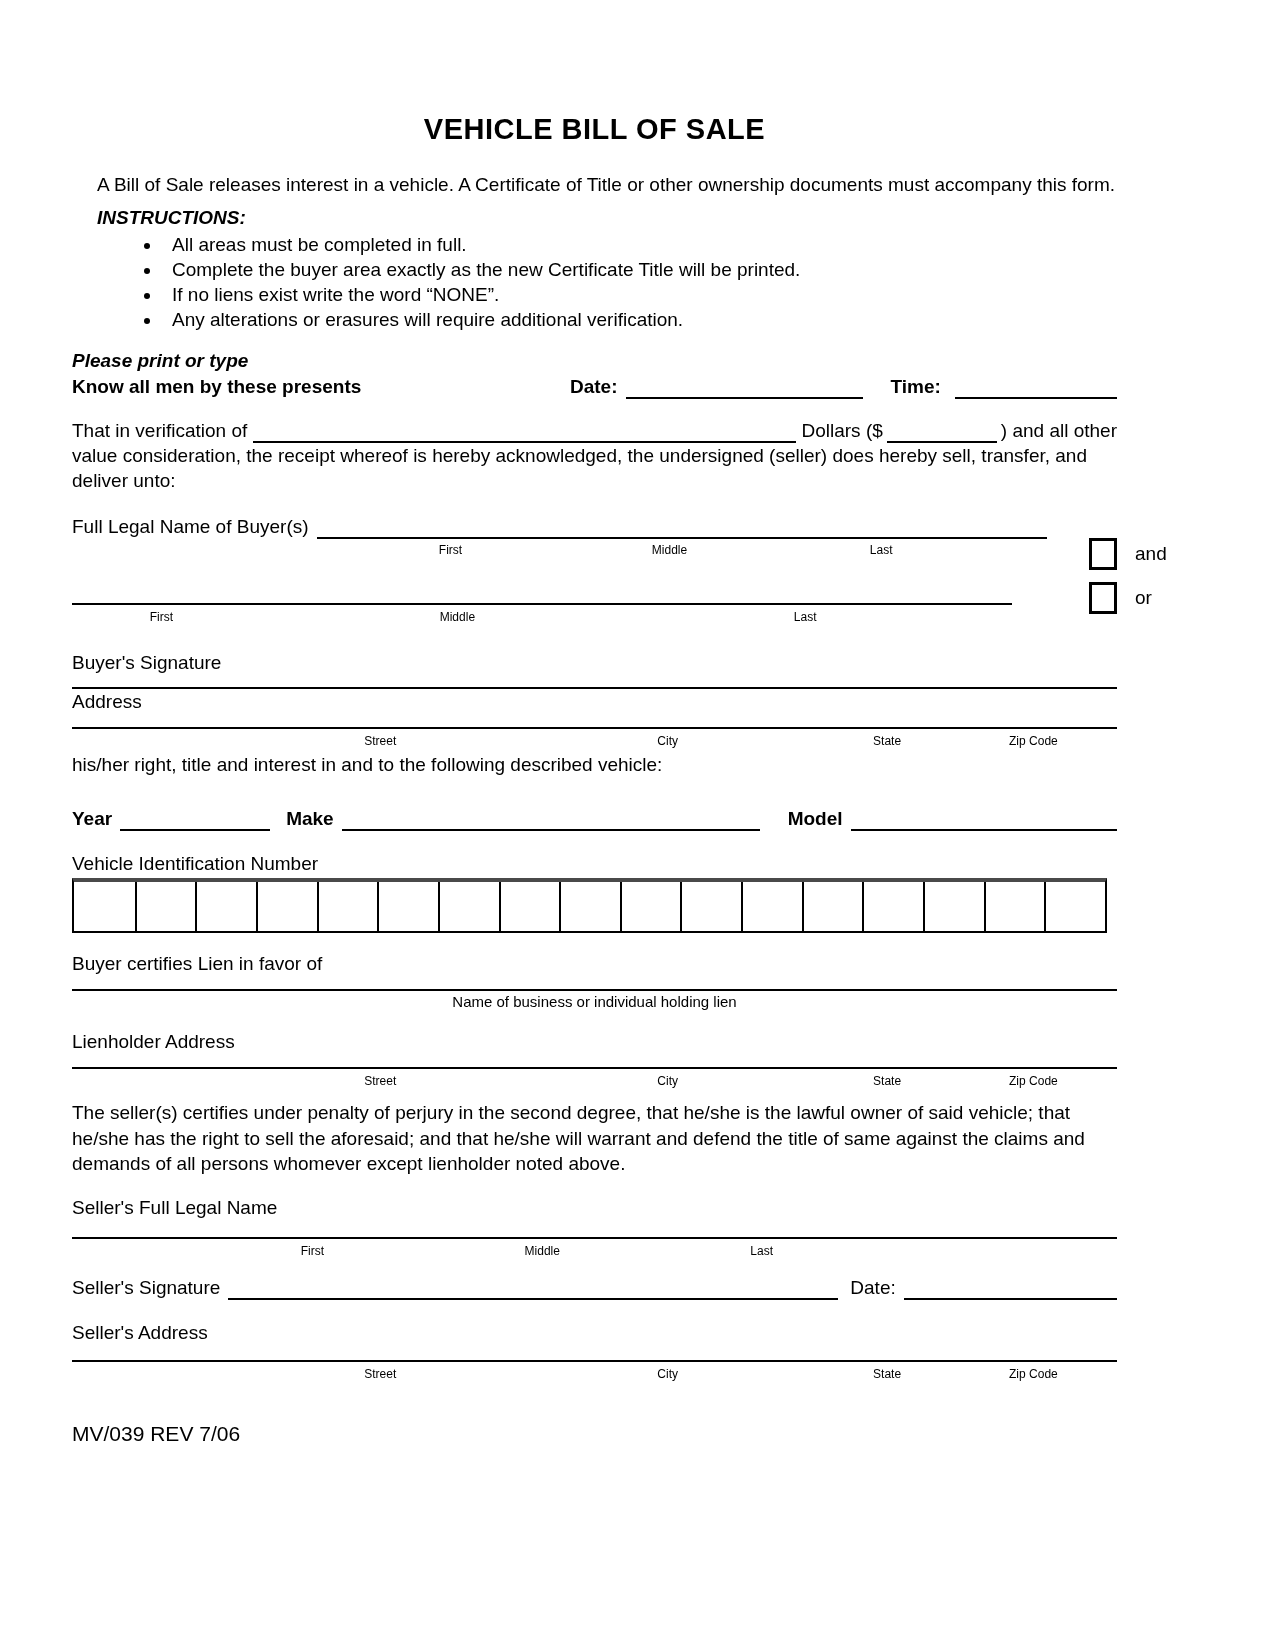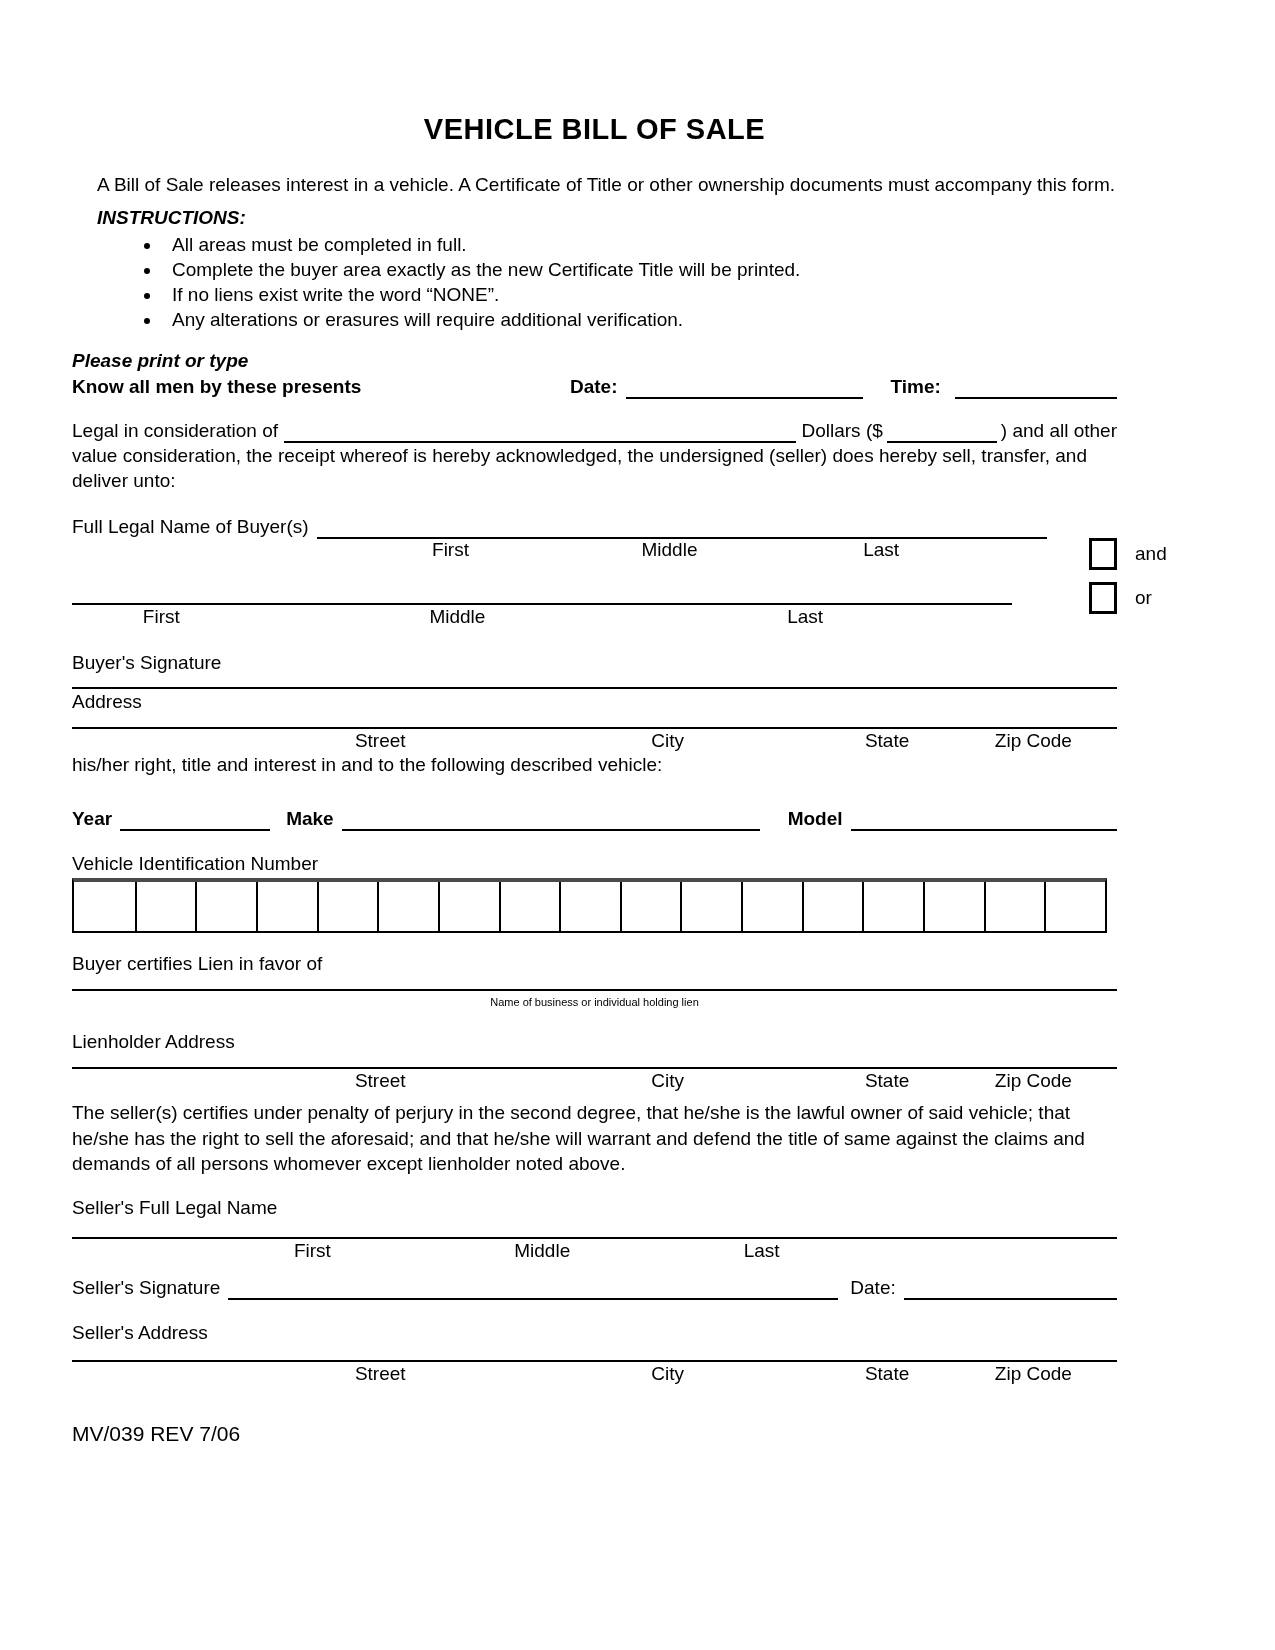--- a/index.html
+++ b/index.html
@@ -28,21 +28,21 @@
   .consider-row{margin-top:18px;}
   .consider-line{flex:1;margin:0 6px;}
   .amount-line{width:110px;margin:0 4px;}
   .buyer-row{margin-top:20px;position:relative;}
   .name-line1{width:730px;margin-left:8px;}
   .cb-group{position:absolute;left:1017px;top:25px;}
   .cb-row{display:flex;align-items:center;}
   .cb-row + .cb-row{margin-top:12px;}
   .cb{width:22px;height:26px;border:3px solid #000;background:#fff;}
   .cb-label{margin-left:18px;line-height:26px;}
-  .subs{position:relative;height:20px;font-size:19px;line-height:18px;margin-top:2px;}
+  .subs{position:relative;height:20px;font-size:12px;line-height:18px;margin-top:2px;}
   .subs span{position:absolute;transform:translateX(-50%);white-space:nowrap;}
   .subs1{margin-left:269px;width:730px;}
   .subs2{width:940px;margin-top:3px;}
   .subsw{width:1045px;margin-top:3px;}
   .name-line2{margin-top:42px;width:940px;}
   .sec-label{margin-top:22px;}
   .line-sig{margin-top:12px;}
   .line-addr{margin-top:13px;}
   .addr-label{}
   .rights{margin-top:0;}
@@ -52,21 +52,21 @@
   .make-line{width:418px;margin-left:8px;}
   .model-label{margin-left:28px;}
   .model-line{flex:1;margin-left:8px;}
   .vin-label{margin-top:20px;}
   .vin-grid{margin-top:2px;width:1035px;height:55px;display:grid;grid-template-columns:repeat(17,1fr);
     border:2px solid #000;border-top:4px solid #4a4a4a;box-sizing:border-box;background:#fff;}
   .vin-cell{border-left:2px solid #000;}
   .vin-cell:first-child{border-left:none;}
   .lien-label{margin-top:18px;}
   .lien-line{margin-top:13px;}
-  .lien-caption{margin-top:2px;font-size:11px;line-height:18px;text-align:center;width:1045px;}
+  .lien-caption{margin-top:2px;font-size:15px;line-height:18px;text-align:center;width:1045px;}
   .cert{margin-top:8px;line-height:25.5px;}
   .seller-name-label{margin-top:18px;}
   .seller-name-line{margin-top:17px;}
   .seller-sig-row{margin-top:12px;}
   .seller-sig-line{width:610px;margin-left:8px;}
   .seller-date-label{margin-left:12px;}
   .seller-date-line{flex:1;margin-left:8px;}
   .seller-addr-label{margin-top:20px;}
   .seller-addr-line{margin-top:15px;}
   .footer{margin-top:36px;font-size:21px;}
@@ -92,21 +92,21 @@
 
   <div class="row know-row">
     <div class="know-label b">Know all men by these presents</div>
     <div class="b">Date:</div>
     <div class="fline date-line"></div>
     <div class="b time-label">Time:</div>
     <div class="fline time-line"></div>
   </div>
 
   <div class="row consider-row">
-    <div>Legal in consideration of</div>
+    <div>That in verification of</div>
     <div class="fline consider-line"></div>
     <div>Dollars ($</div>
     <div class="fline amount-line"></div>
     <div>) and all other</div>
   </div>
   <div>value consideration, the receipt whereof is hereby acknowledged, the undersigned (seller) does hereby sell, transfer, and deliver unto:</div>
 
   <div class="row buyer-row">
     <div>Full Legal Name of Buyer(s)</div>
     <div class="fline name-line1"></div>

